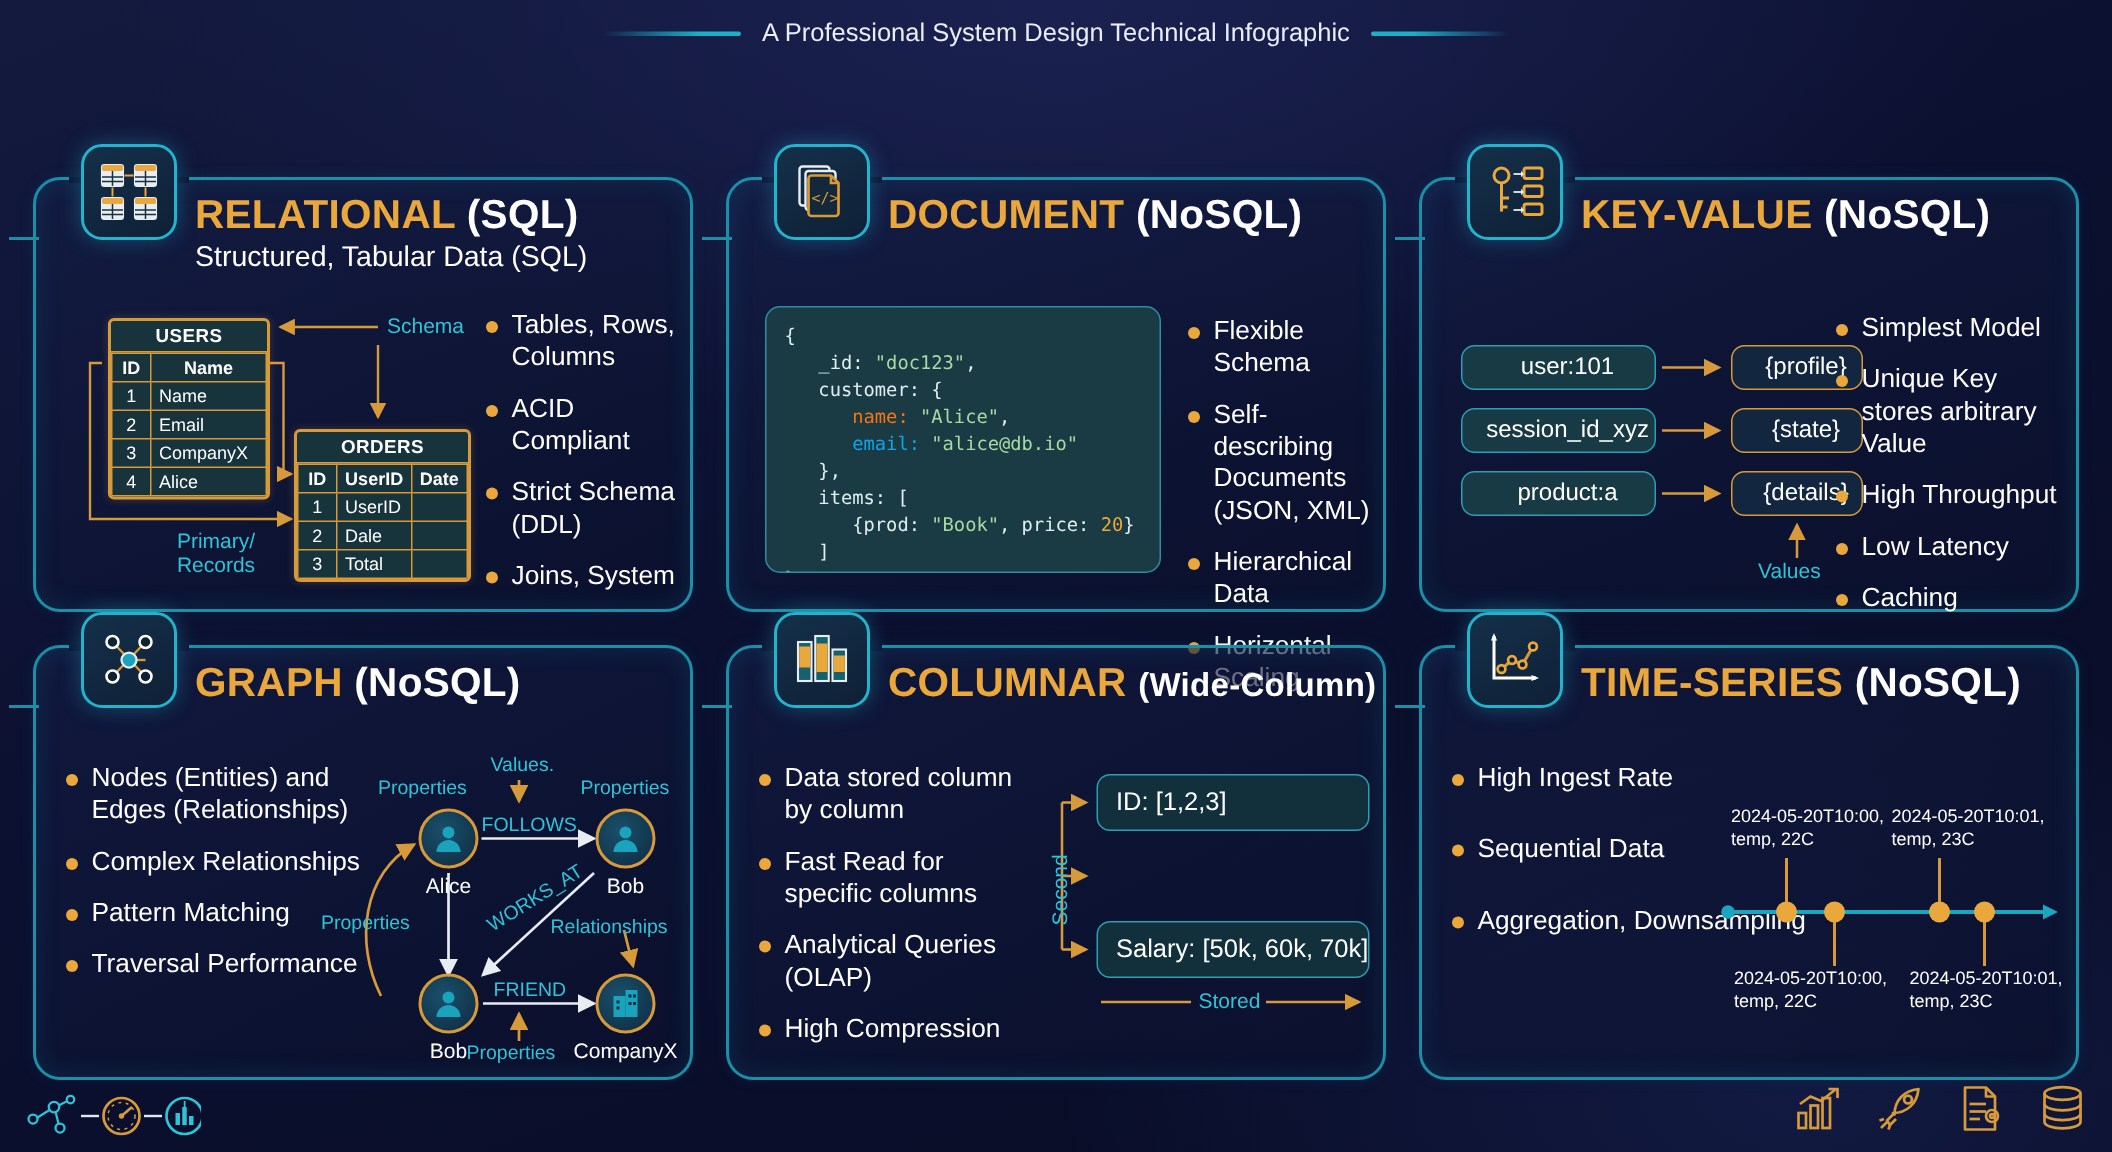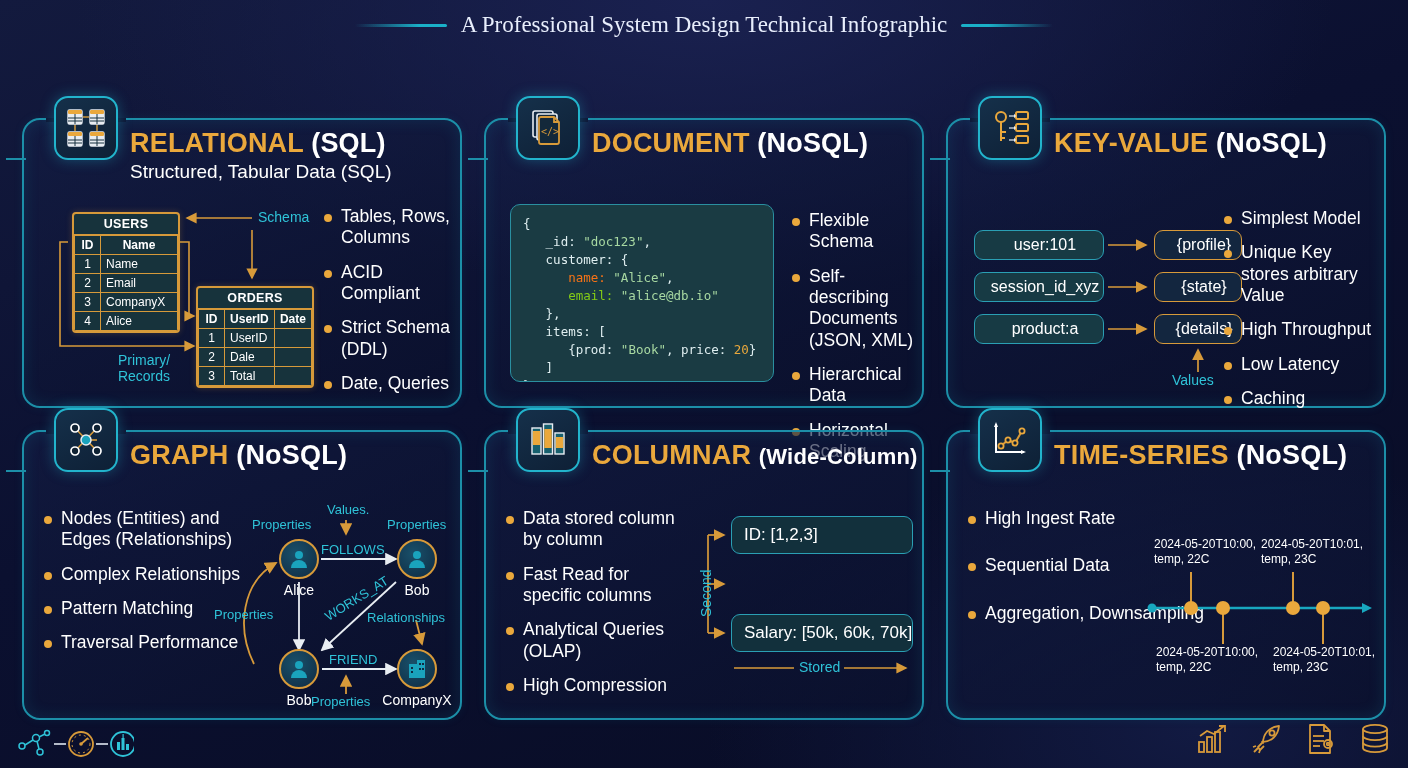--- a/index.html
+++ b/index.html
@@ -26,21 +26,21 @@
     color: #ffffff; text-transform: uppercase;
     font-family: "Liberation Sans", sans-serif;
     text-shadow: 0 0 18px rgba(60,110,180,.45);
     white-space: nowrap;
   }
   .title .accent { color: #eaa83c; }
   .subwrap { margin-top: 12px; display:flex; align-items:center; justify-content:center; gap:14px; }
   .subrule { width: 92px; height: 3px; border-radius: 2px;
     background: linear-gradient(90deg, rgba(26,176,200,0) 0%, #1ab0c8 70%, #1ab0c8 100%); }
   .subrule.right { background: linear-gradient(270deg, rgba(26,176,200,0) 0%, #1ab0c8 70%, #1ab0c8 100%); }
-  .subtitle { font-size: 23px; color: #e8eefc; font-weight: 400; white-space:nowrap;font-family:Liberation Serif, serif; }
+  .subtitle { font-size: 17px; color: #e8eefc; font-weight: 400; white-space:nowrap; }
 
   
   .grid { position:absolute; left:22px; top:118px; width:1364px; height:602px; }
   .card {
     position: absolute;
     width: 440px; height: 290px;
     border: 2px solid #1c8fa8;
     border-radius: 18px;
     background: linear-gradient(155deg, rgba(20,30,70,.55) 0%, rgba(10,16,44,.75) 100%);
     box-shadow: 0 0 16px rgba(20,140,170,.18) inset, 0 0 10px rgba(20,140,170,.10);
@@ -271,21 +271,21 @@
         <div class="bullet">
             <span class="dot"></span>
             <span class="btext">ACID Compliant</span>
           </div>
         <div class="bullet">
             <span class="dot"></span>
             <span class="btext">Strict Schema (DDL)</span>
           </div>
         <div class="bullet">
             <span class="dot"></span>
-            <span class="btext">Date, Queries</span>
+            <span class="btext">Joins, System</span>
           </div>
       </div>
     </div>
 
     <div class="card c2">
       <div class="stub"></div>
       <div class="badge-notch"></div>
       <div class="badge">
         <svg width="40" height="40" viewBox="0 0 40 40">
           <rect x="5" y="3" width="20" height="26" rx="2" fill="none" stroke="#e8edf2" stroke-width="1.6"></rect>
@@ -297,21 +297,21 @@
       </div>
       <div class="card-head">
         <div class="card-title"><span>DOCUMENT</span> <span class="paren">(NoSQL)</span></div>
       </div>
 
       <div class="codebox">
 <pre>{
    <span style="color:#dfeef0">_id:</span> <span class="cs-str">"doc123"</span>,
    <span style="color:#dfeef0">customer:</span> {
       <span style="color:#f97316">name:</span> <span class="cs-str">"Alice"</span>,
-      <span style="color:#84cc16">email:</span> <span class="cs-str">"alice@db.io"</span>
+      <span style="color:#0ea5e9">email:</span> <span class="cs-str">"alice@db.io"</span>
    },
    <span style="color:#dfeef0">items:</span> [
       {<span style="color:#dfeef0">prod:</span> <span class="cs-str">"Book"</span>, <span style="color:#dfeef0">price:</span> <span class="cs-num">20</span>}
    ]
 }</pre>
       </div>
 
       <div class="bullets" style="left:306px; top:90px; width:128px;">
         <div class="bullet">
             <span class="dot"></span>

